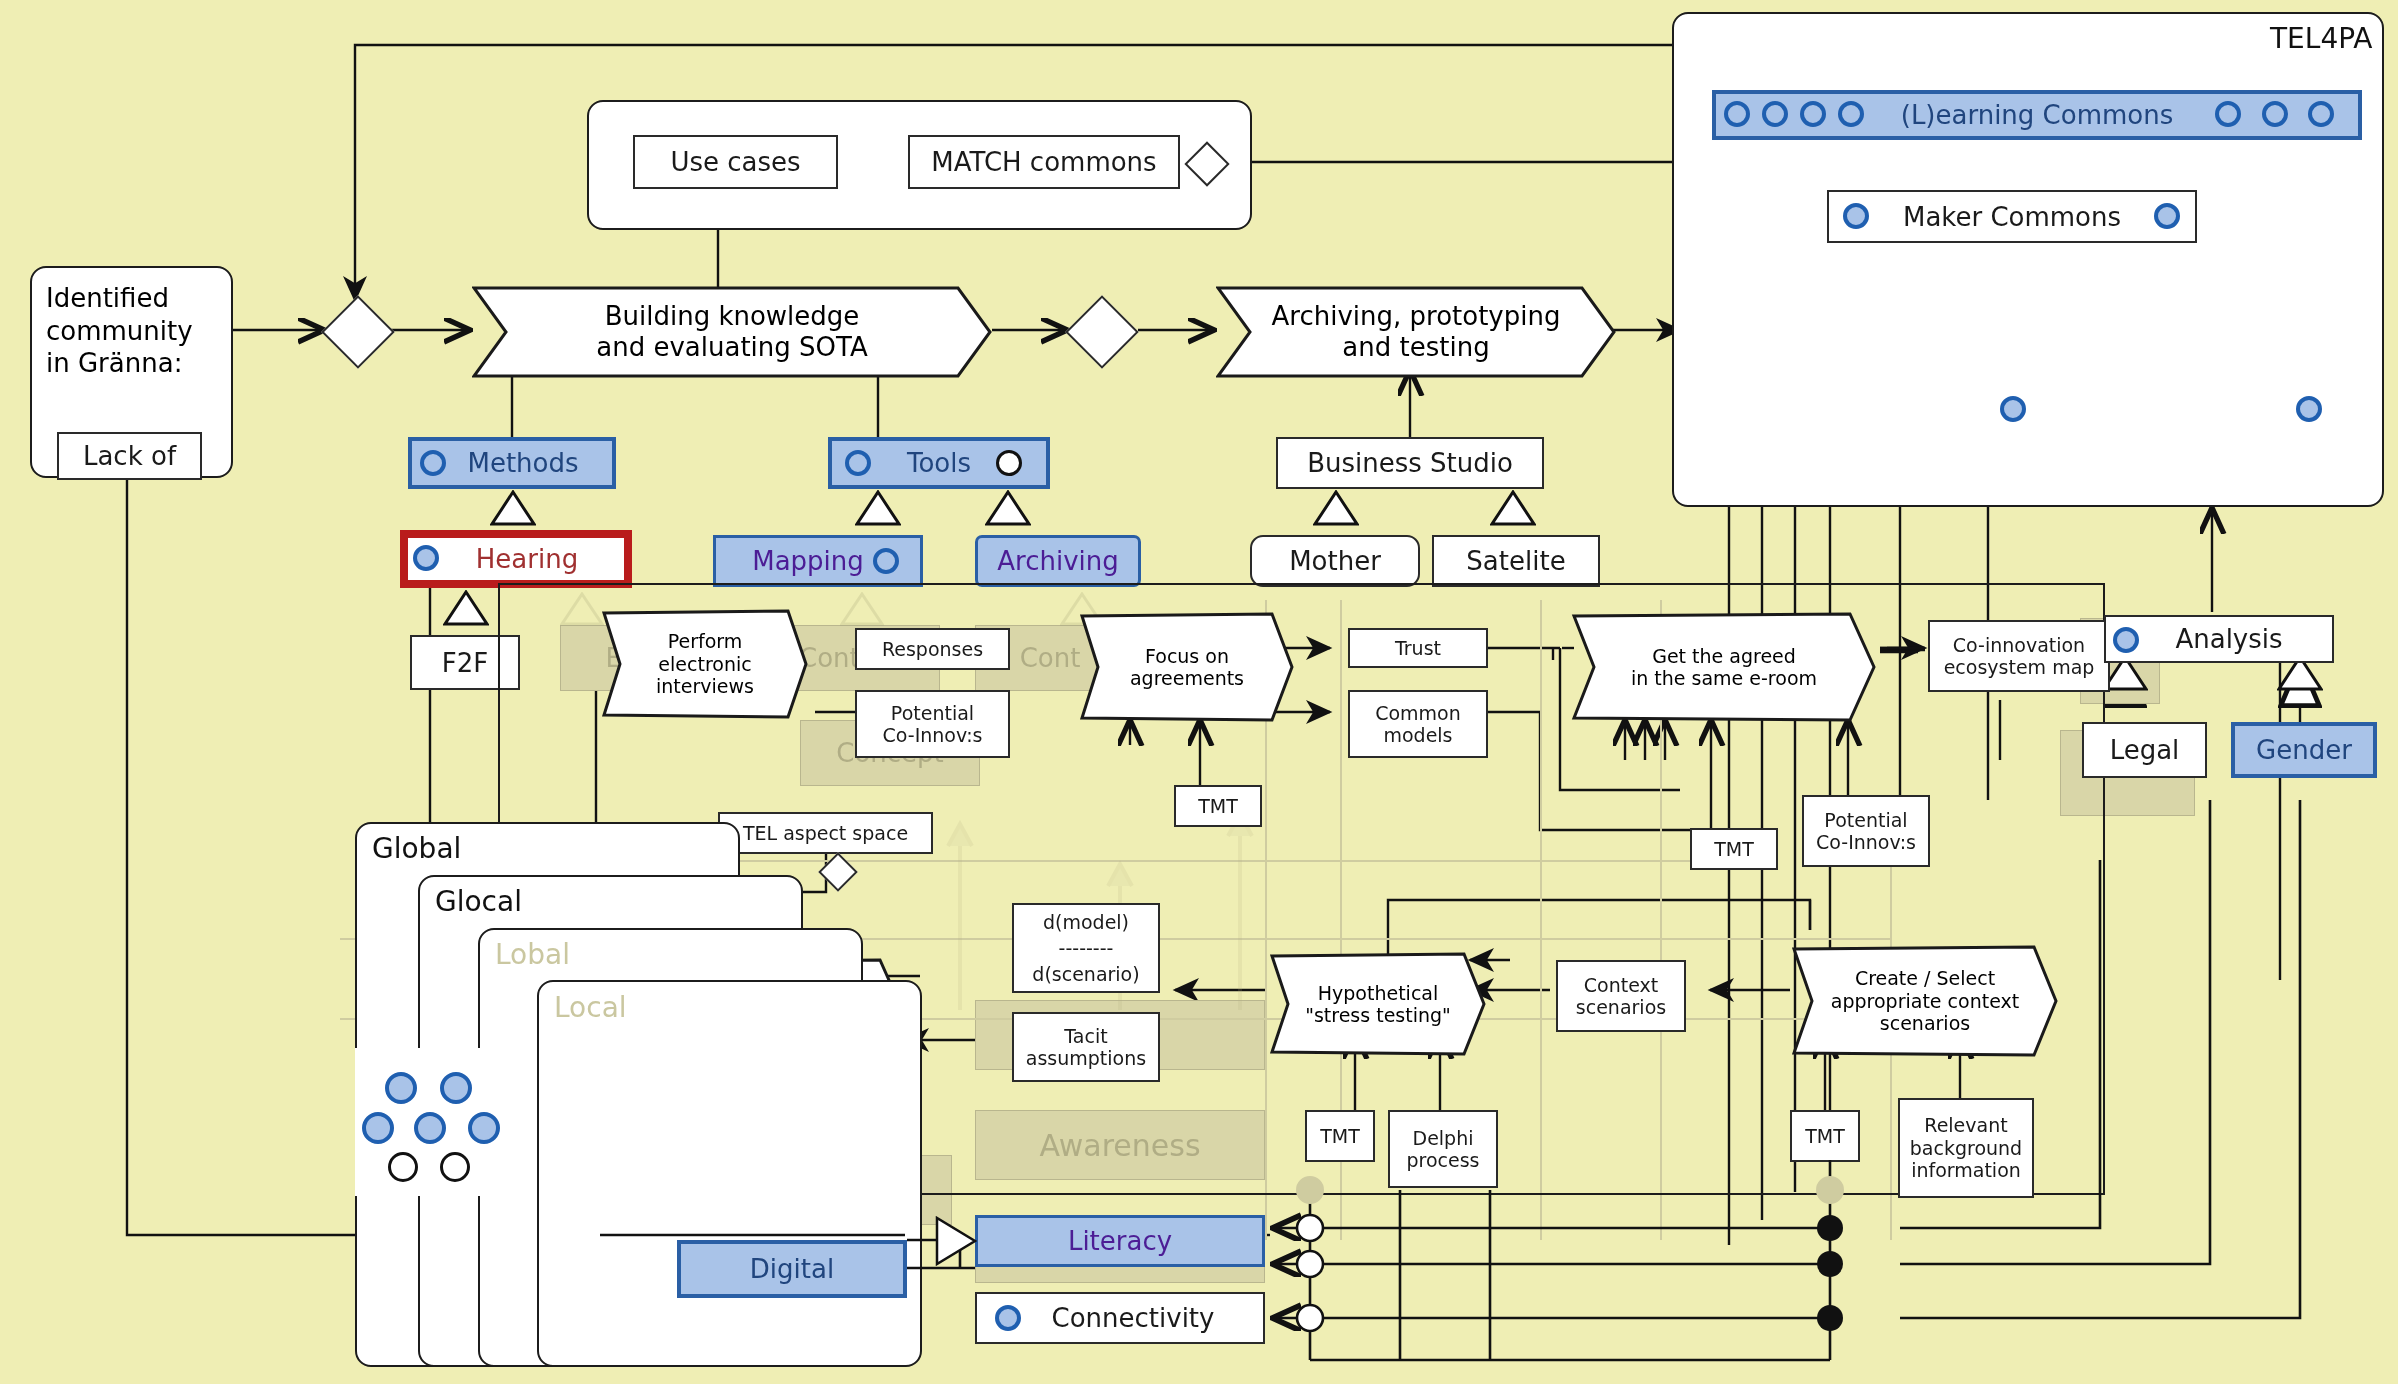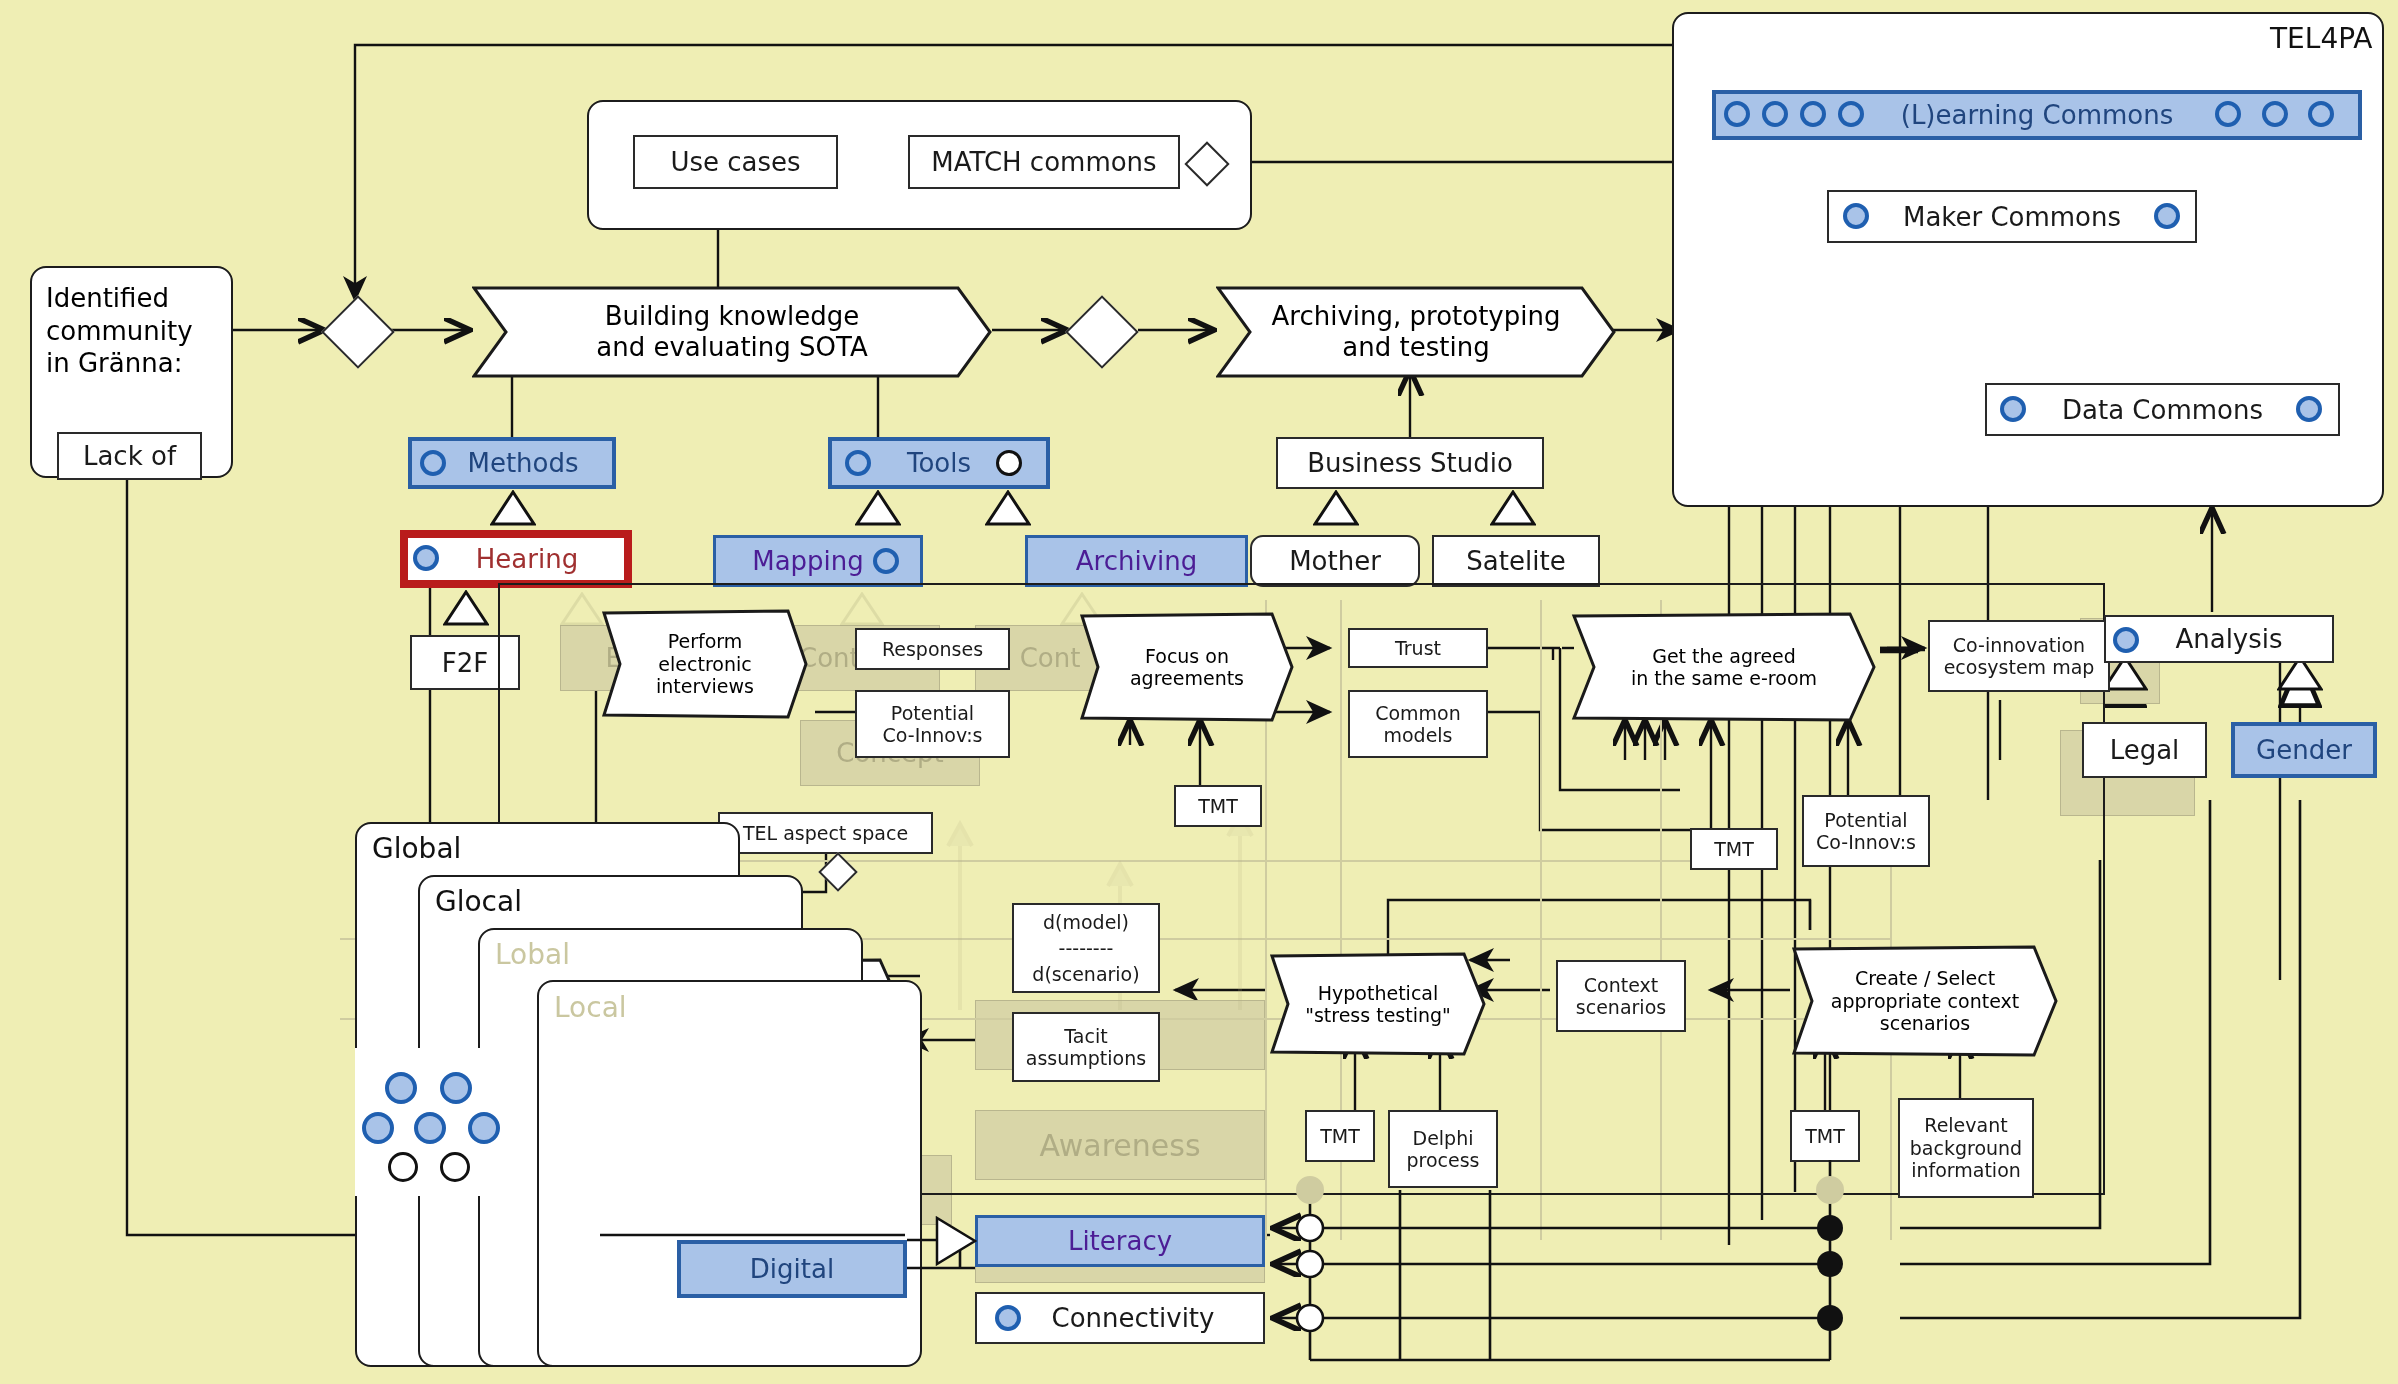--- a/index.html
+++ b/index.html
@@ -234,23 +234,20 @@
   <div class="dot fill" style="left:2262px;top:101px;width:26px;height:26px;"></div>
   <div class="dot fill" style="left:2308px;top:101px;width:26px;height:26px;"></div>
 
   <div class="box" style="left:1827px;top:190px;width:370px;height:53px;">
     <span class="t18">Maker Commons</span>
   </div>
   <div class="dot fill" style="left:1843px;top:203px;width:26px;height:26px;"></div>
   <div class="dot fill" style="left:2154px;top:203px;width:26px;height:26px;"></div>
 
 
-  <div class="box" style="left:1985px;top:383px;width:355px;height:53px;">
-    <span class="t18">Data Commons</span>
-  </div>
   <div class="dot fill" style="left:2000px;top:396px;width:26px;height:26px;"></div>
   <div class="dot fill" style="left:2296px;top:396px;width:26px;height:26px;"></div>
 
   <div class="panel" style="left:587px;top:100px;width:665px;height:130px;"></div>
   <div class="box" style="left:633px;top:135px;width:205px;height:54px;">
     <span class="t18">Use cases</span>
   </div>
   <div class="box" style="left:908px;top:135px;width:272px;height:54px;">
     <span class="t18">MATCH commons</span>
   </div>
@@ -298,21 +295,21 @@
   <div class="box red" style="left:400px;top:530px;width:232px;height:58px;">
     <span class="t18" style="margin-left:22px;">Hearing</span>
   </div>
   <div class="dot fill" style="left:413px;top:545px;width:26px;height:26px;"></div>
 
   <div class="box blue2" style="left:713px;top:535px;width:210px;height:52px;">
     <span class="t18" style="margin-right:20px;">Mapping</span>
   </div>
   <div class="dot fill" style="left:873px;top:548px;width:26px;height:26px;"></div>
 
-  <div class="box blue2" style="left:1025px;top:535px;width:223px;height:52px;">
+  <div class="box blue2" style="left:975px;top:535px;width:166px;height:52px;border-radius:7px;">
     <span class="t18">Archiving</span>
   </div>
 
   <div class="box" style="left:410px;top:635px;width:110px;height:55px;">
     <span class="t18">F2F</span>
   </div>
 
   <div class="box" style="left:1276px;top:437px;width:268px;height:52px;">
     <span class="t18">Business Studio</span>
   </div>

